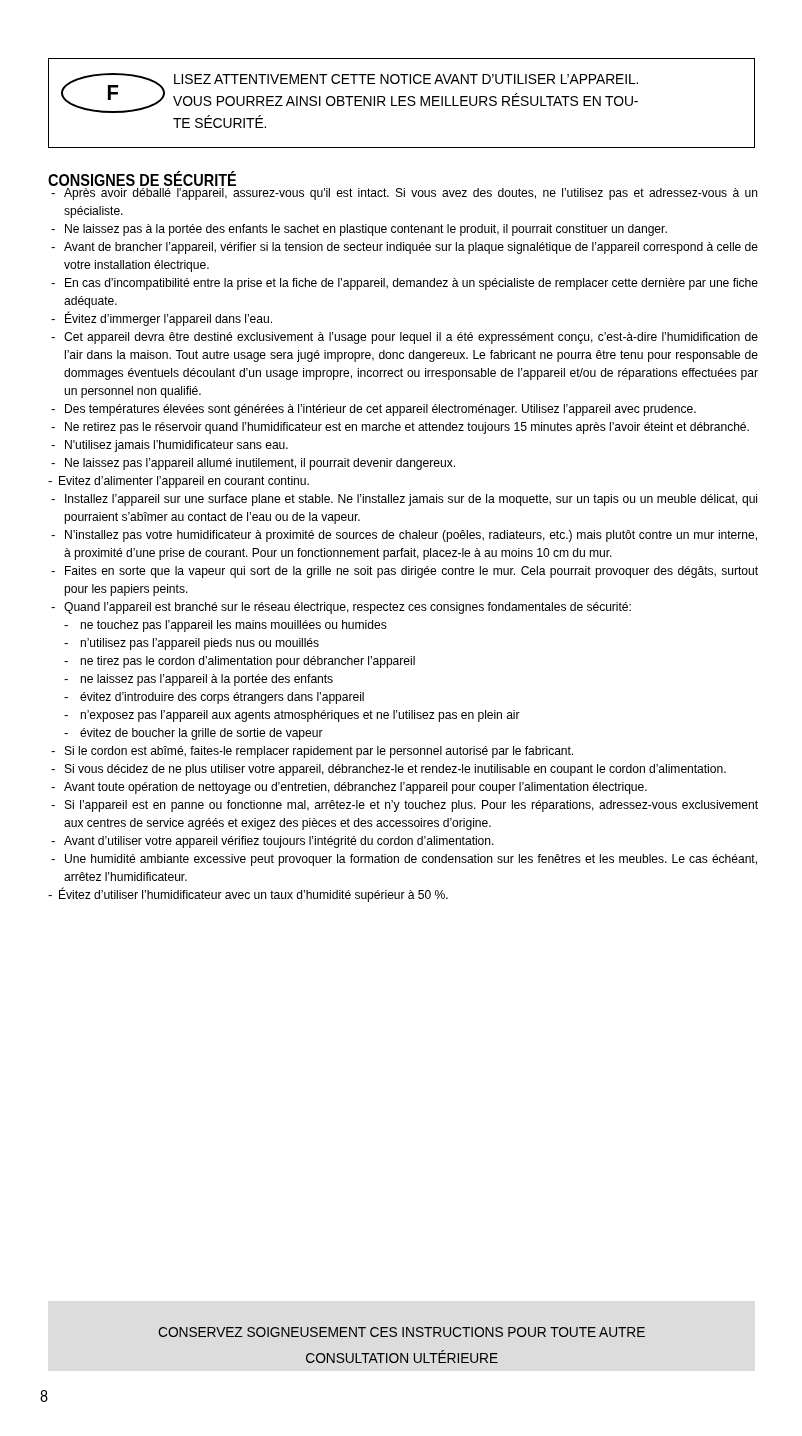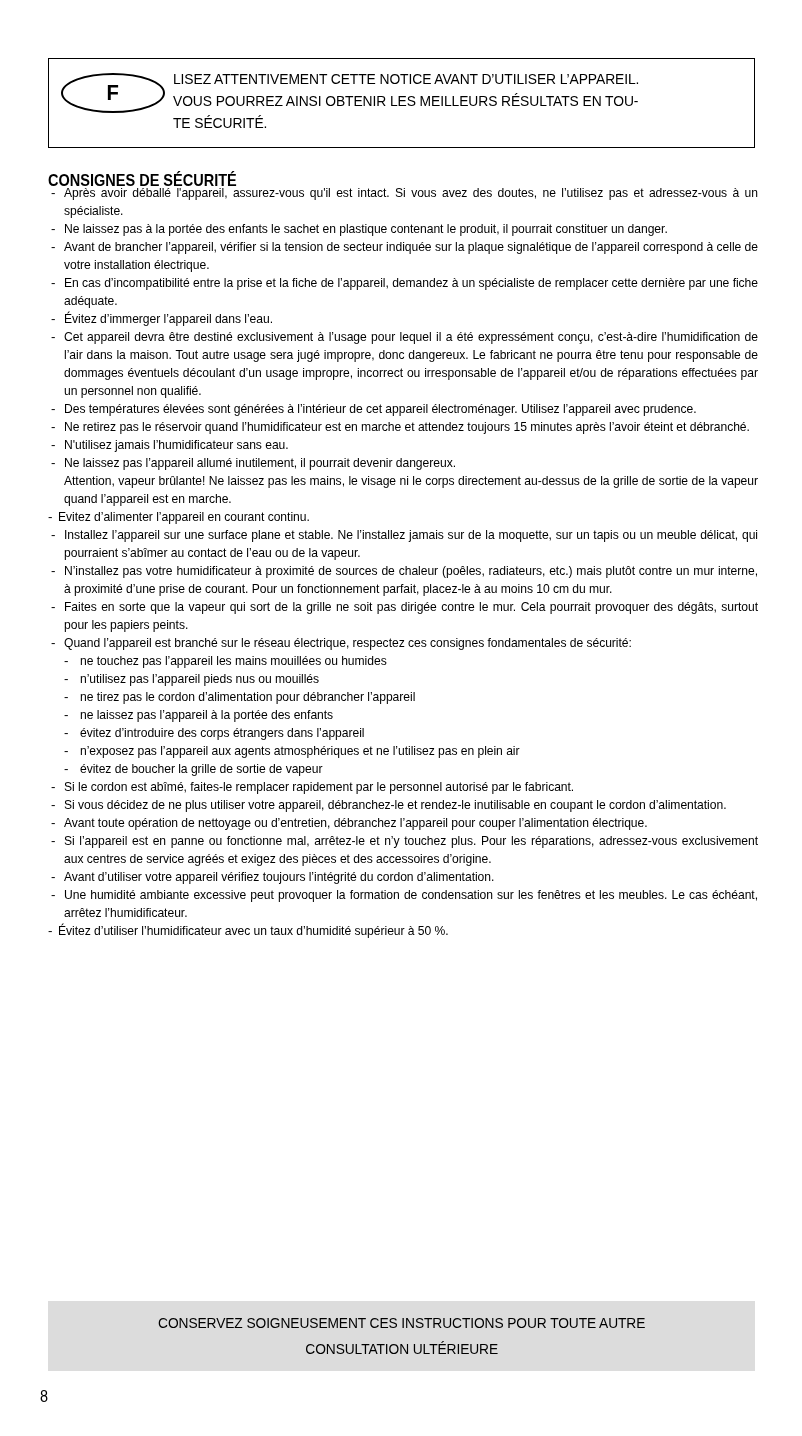--- a/index.html
+++ b/index.html
@@ -170,21 +170,21 @@
 
   
   .footer-box {
     position: absolute;
     left: 48px;
     top: 1301px;
     width: 707px;
     height: 70px;
     background: #dcdcdc;
     display: flex;
-    align-items: center;
+    align-items: flex-end;
     justify-content: center;
   }
   .footer-text {
     text-align: center;
     font-size: 15.3px;
     line-height: 26px;
     transform: scaleX(0.9);
     white-space: pre-line;
     letter-spacing: -0.1px;
   }
@@ -262,23 +262,20 @@
     <div class="bullet noj">
       <span class="dash">-</span>
       <span class="btext">N'utilisez jamais l’humidificateur sans eau.</span>
     </div>
 
     <div class="bullet noj">
       <span class="dash">-</span>
       <span class="btext">Ne laissez pas l’appareil allumé inutilement, il pourrait devenir dangereux.</span>
     </div>
 
-    <div class="cont">
-      <span class="btext">Attention, vapeur brûlante! Ne laissez pas les mains, le visage ni le corps directement au-dessus de la grille de sortie de la vapeur quand l’appareil est en marche.</span>
-    </div>
 
     <div class="bullet tight noj">
       <span class="dash">-</span>
       <span class="btext">Evitez d’alimenter l’appareil en courant continu.</span>
     </div>
 
     <div class="bullet">
       <span class="dash">-</span>
       <span class="btext">Installez l’appareil sur une surface plane et stable. Ne l’installez jamais sur de la moquette, sur un tapis ou un meuble délicat, qui pourraient s’abîmer au contact de l’eau ou de la vapeur.</span>
     </div>

